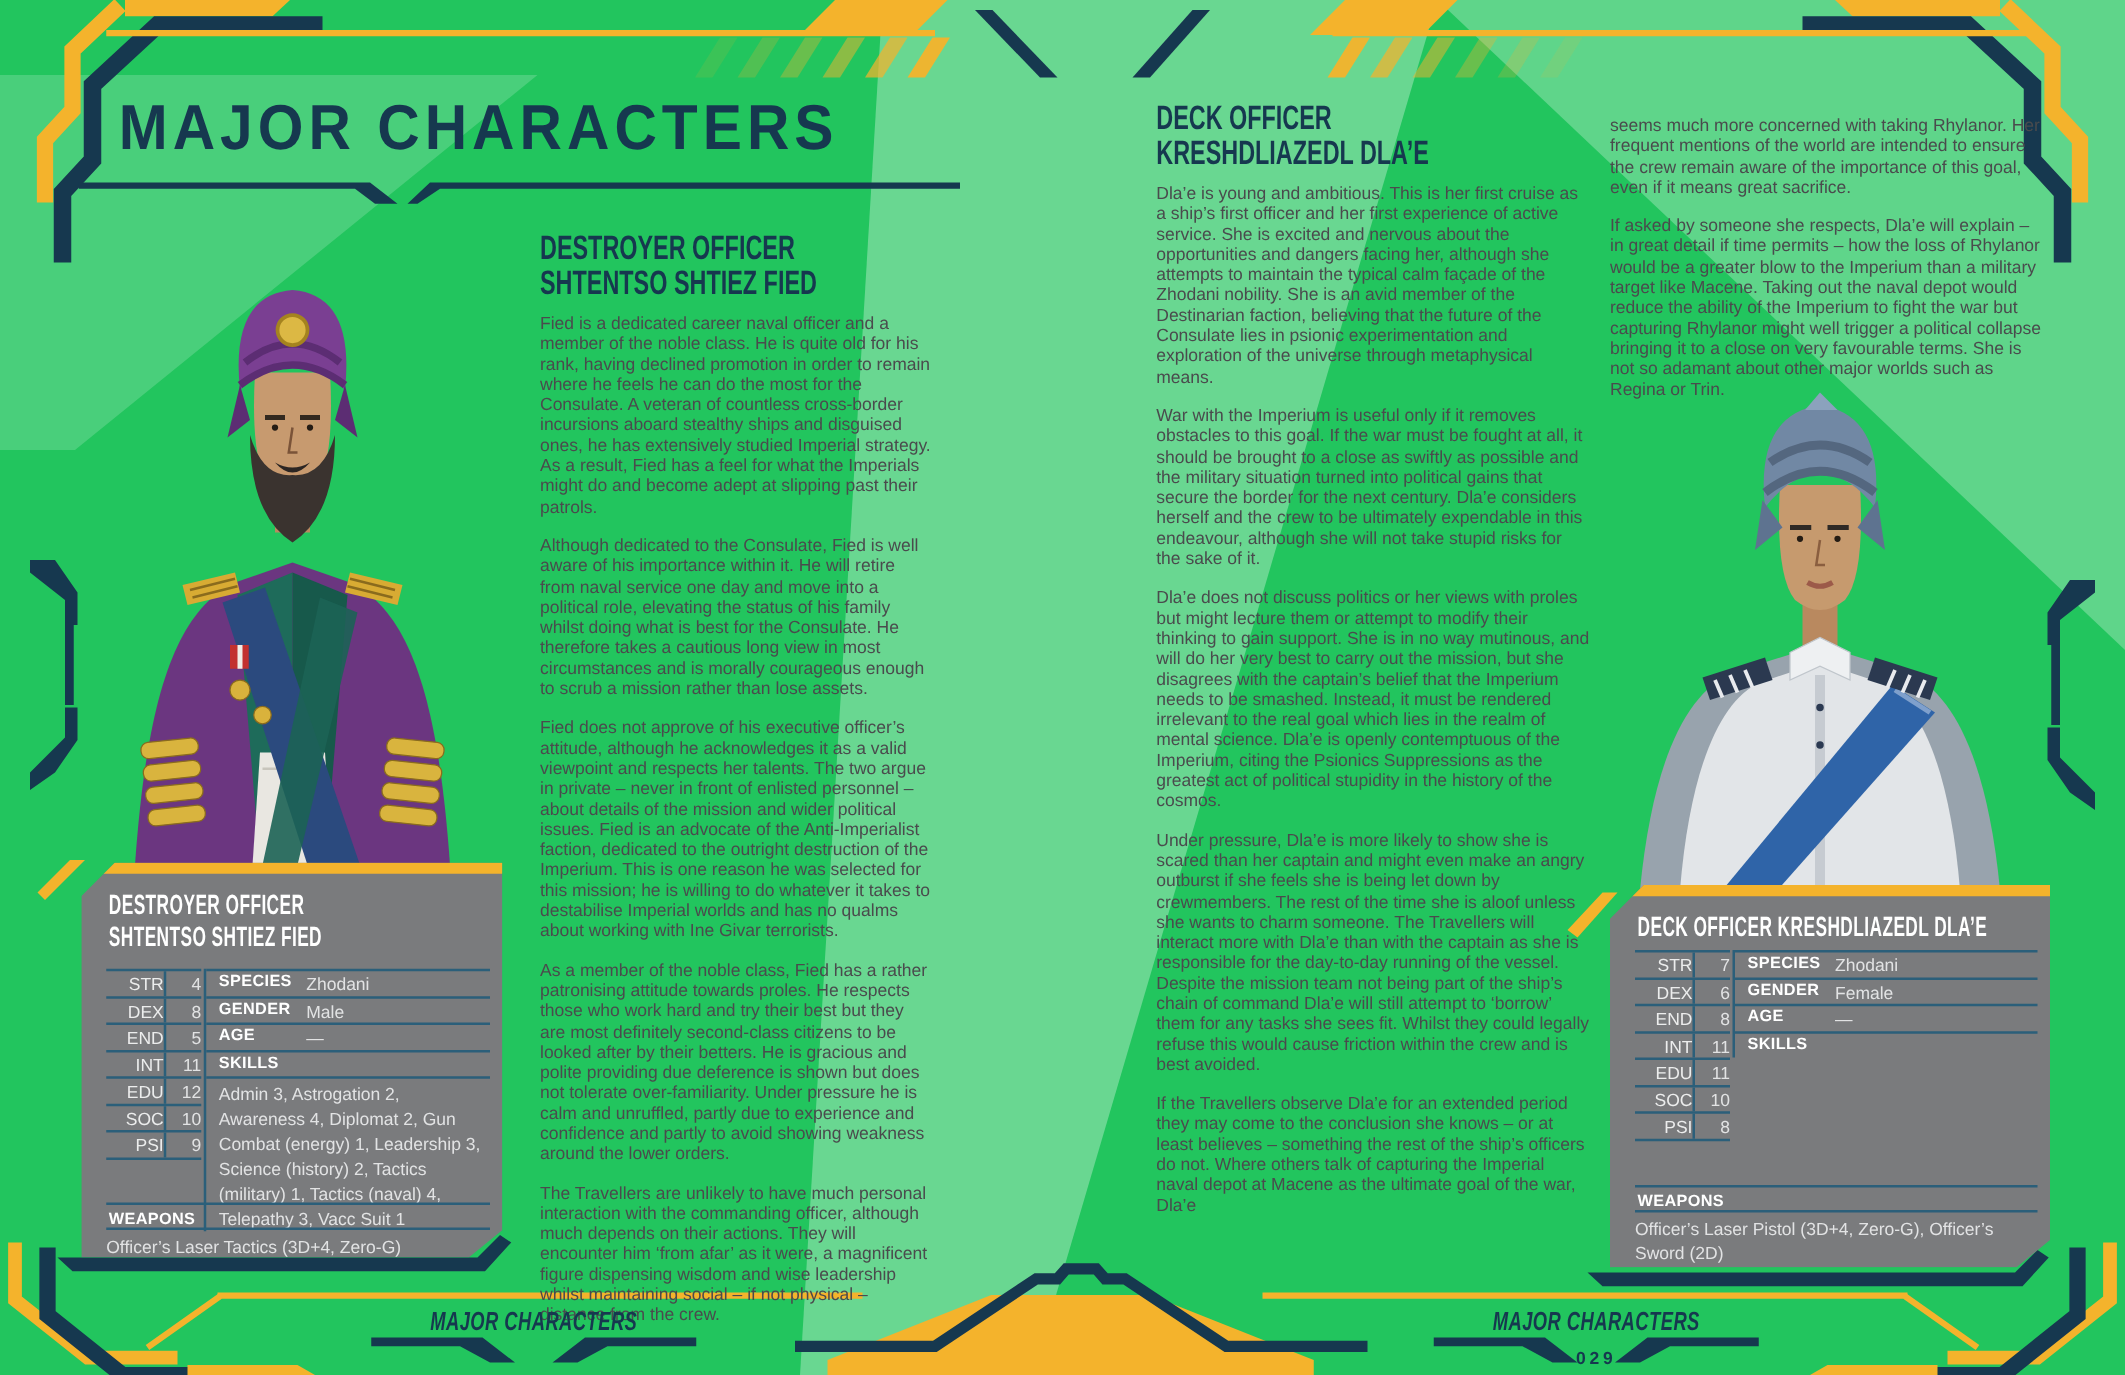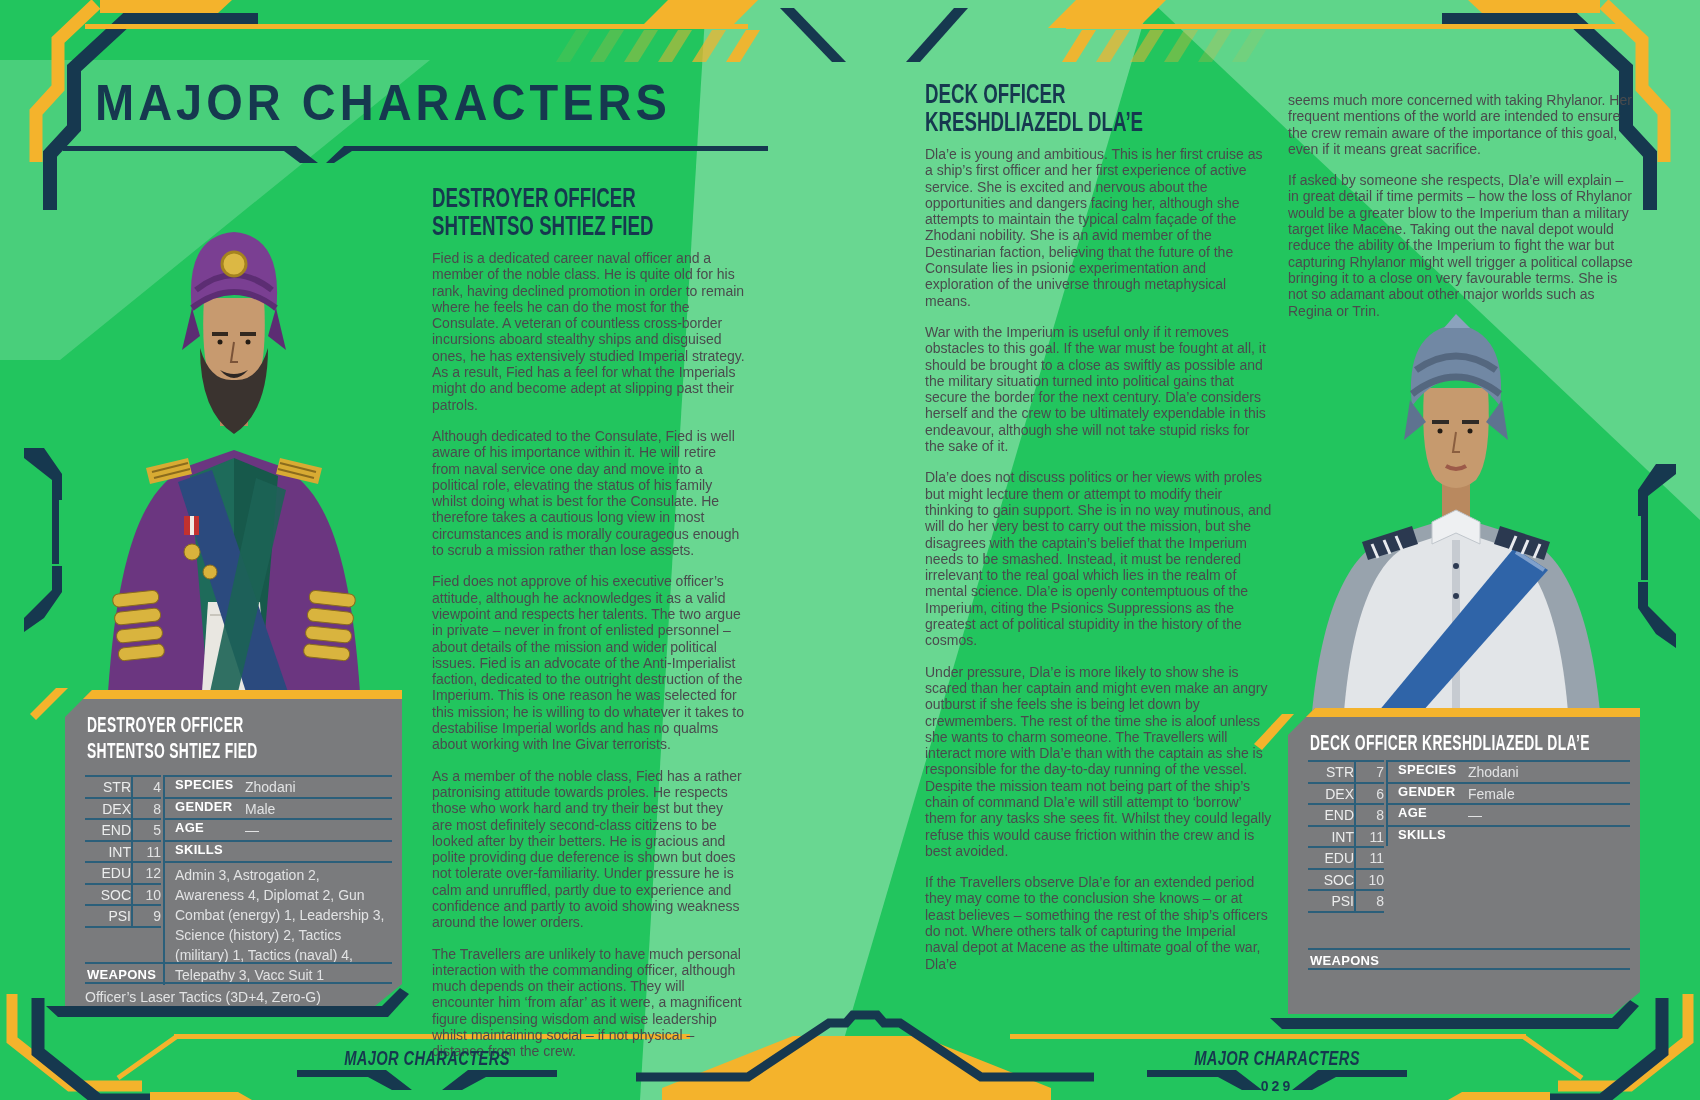--- a/index.html
+++ b/index.html
@@ -383,20 +383,21 @@
       <div class="ir">
           <span class="il">AGE</span>
           <span class="ivv">—</span>
         </div>
       <div class="ir">
           <span class="il">SKILLS</span>
         </div>
     </div>
     <div class="sb-weap" style="top:240px;">
       <div class="wl">WEAPONS</div>
+      <div class="wv">Officer’s Laser Pistol (3D+4, Zero-G), Officer’s Sword (2D)</div>
     </div>
   </div>
 
   <div class="footer-label" style="left:257px;">MAJOR CHARACTERS</div>
   <div class="page-num" style="left:392px;margin-top:28px;">028</div>
   <div class="footer-label" style="left:1107px;">MAJOR CHARACTERS</div>
   <div class="page-num" style="left:1242px;">029</div>
 
 </div>
 

